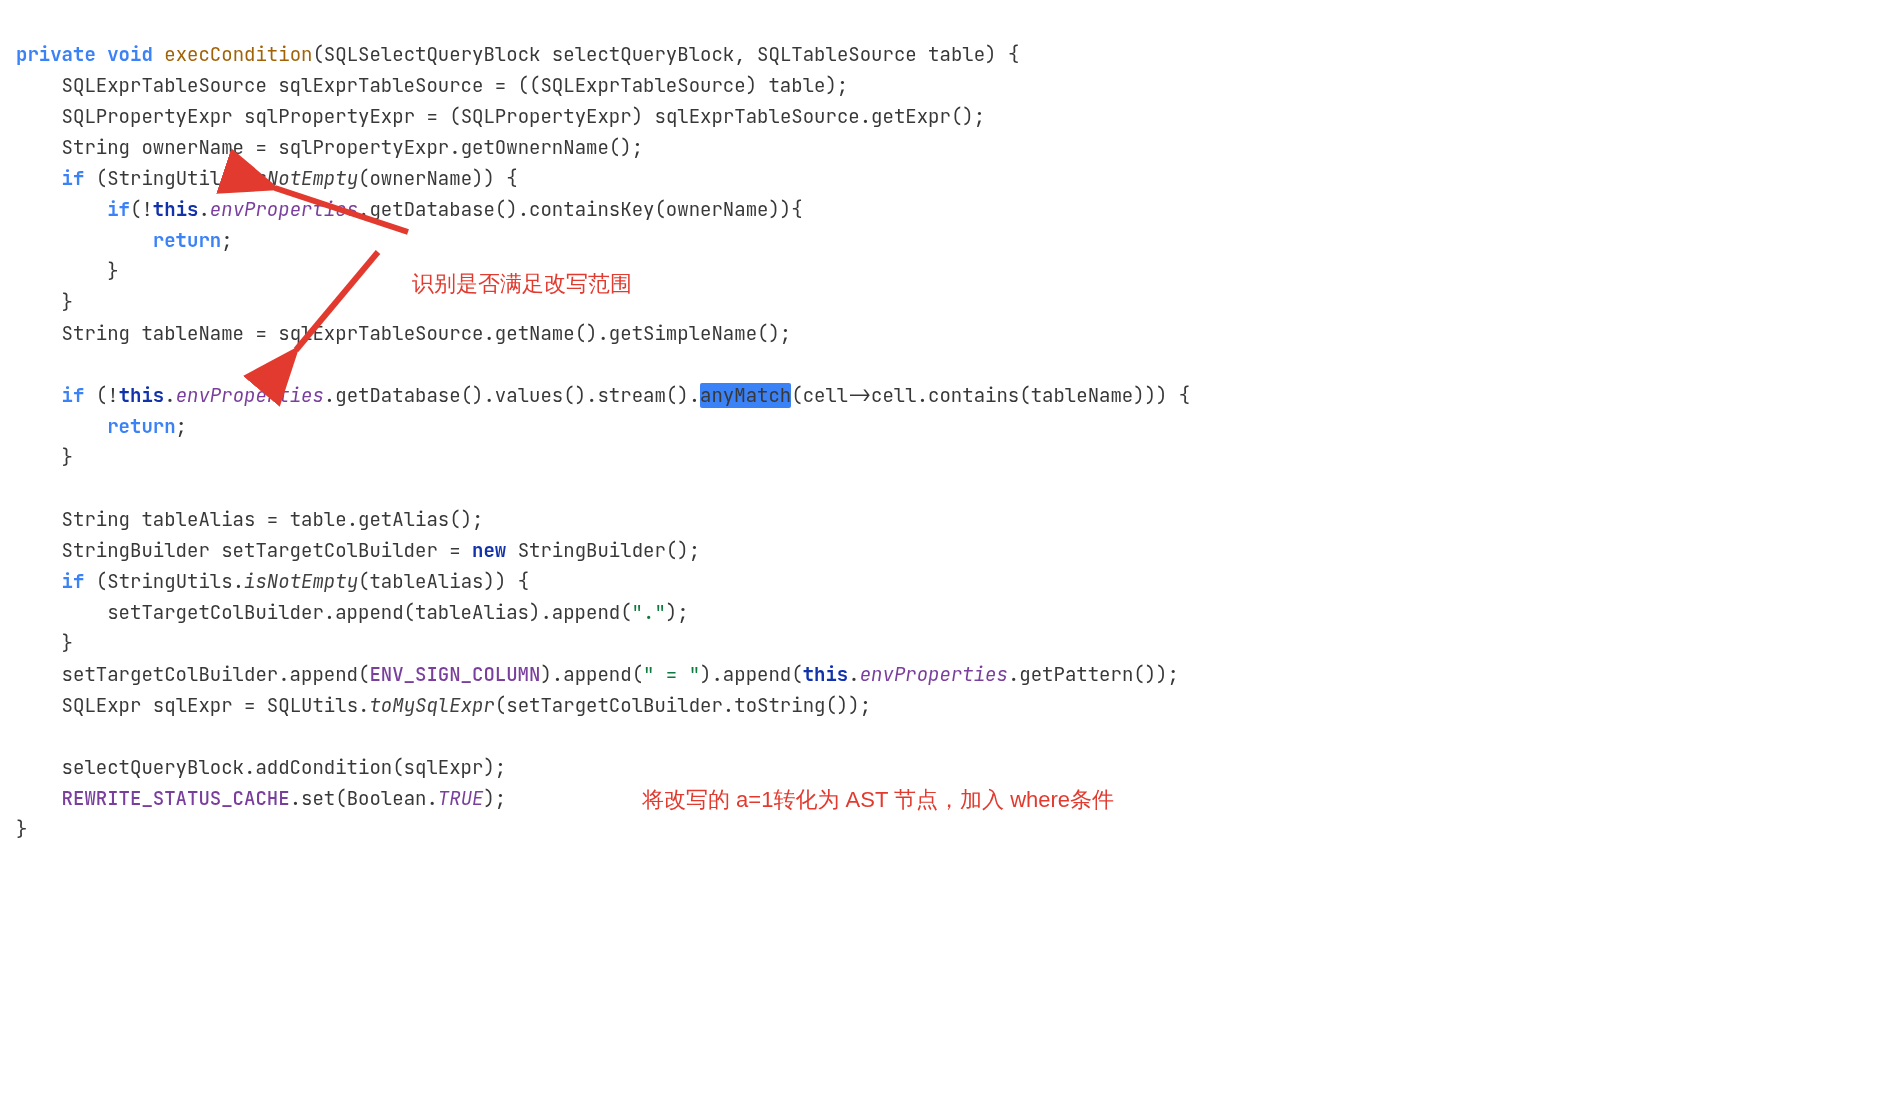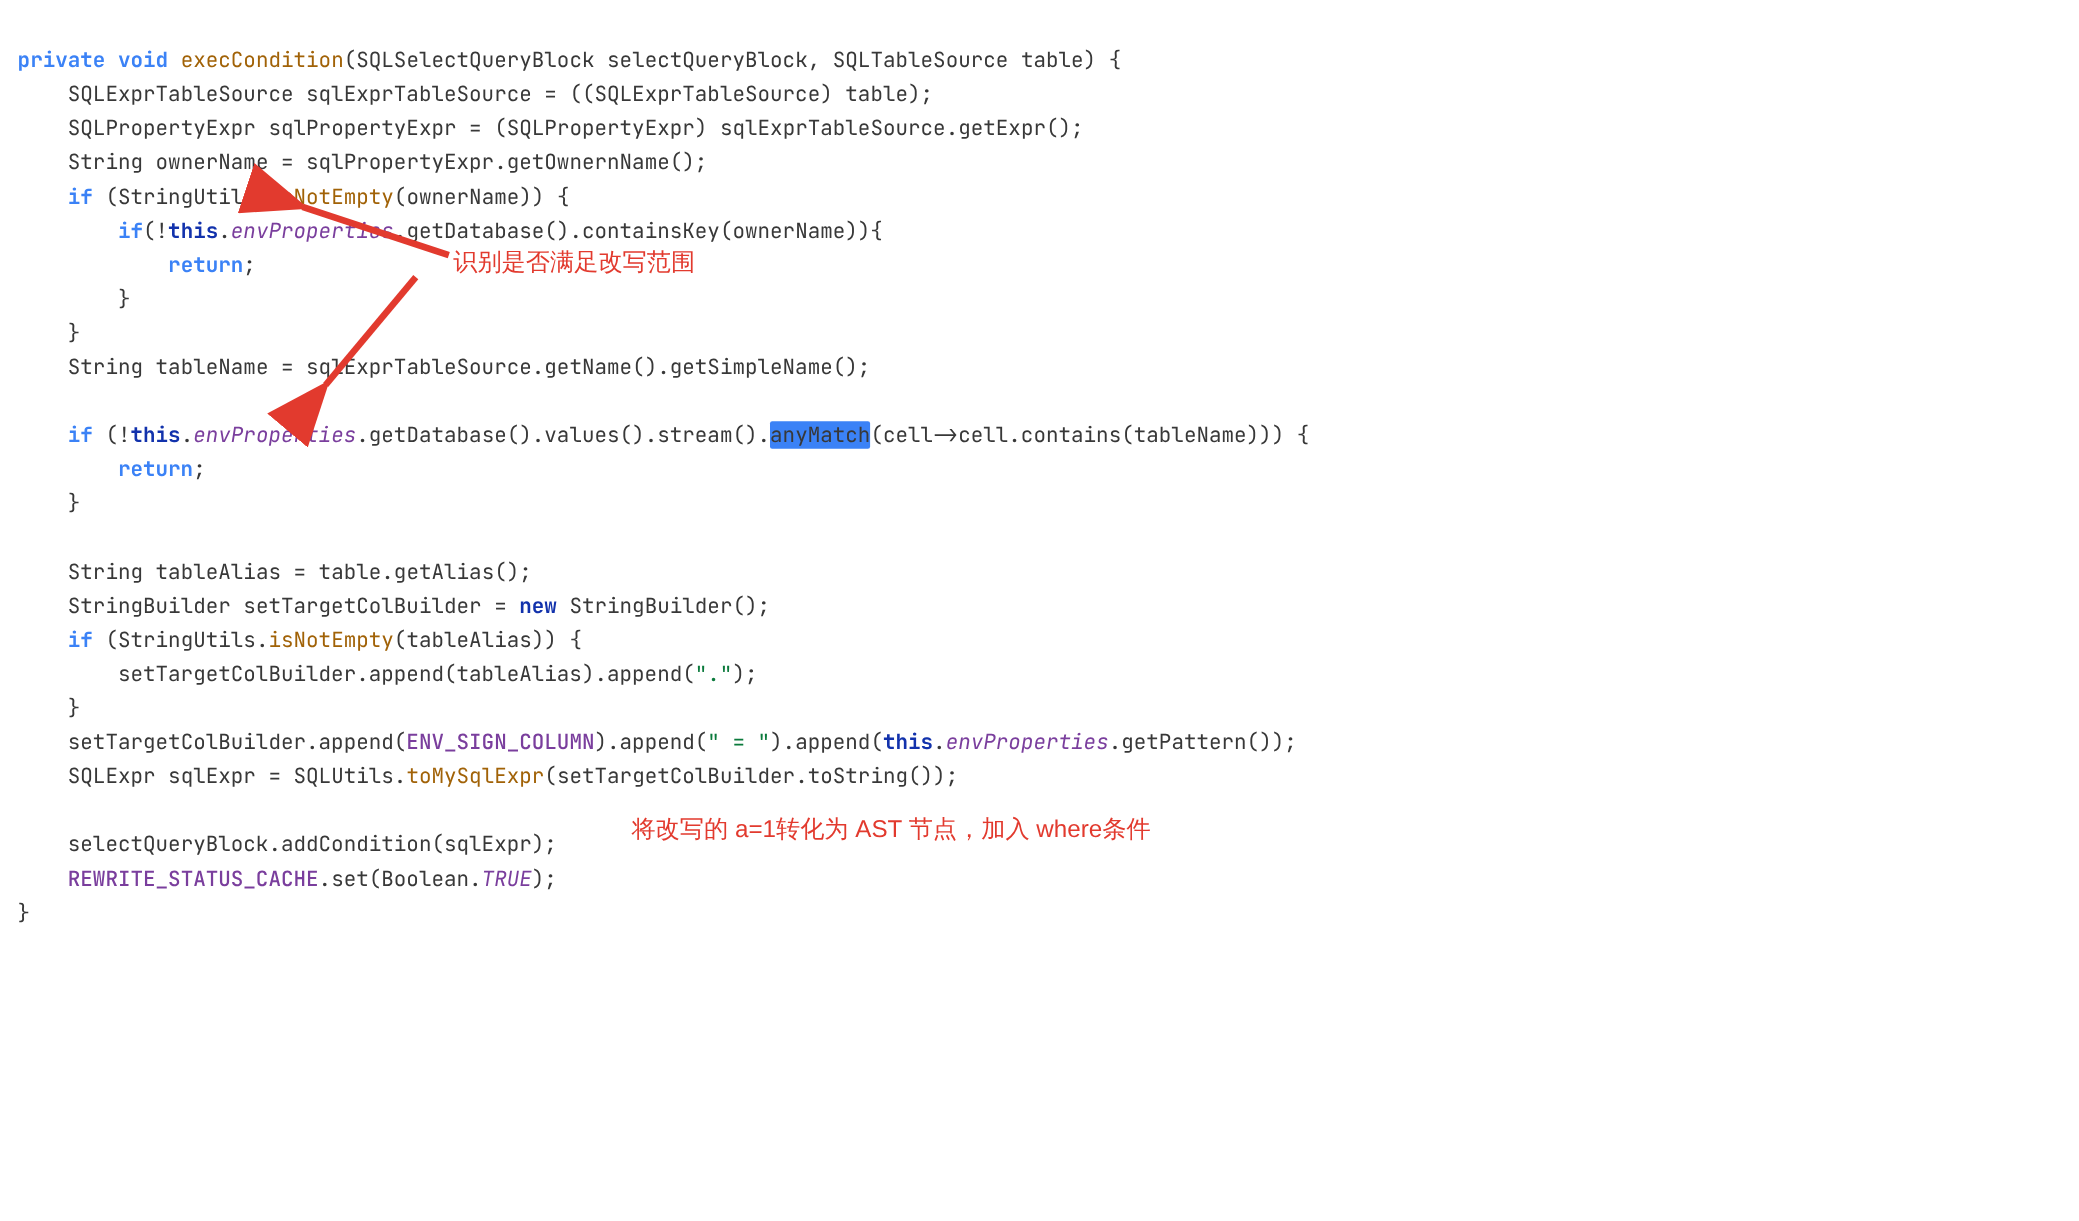--- a/index.html
+++ b/index.html
@@ -14,35 +14,36 @@
   }
   .code {
     white-space: pre;
     tab-size: 4;
     position: relative;
   }
   .kw { color: #3b82f6; font-weight: 600; }
   .fn { color: #a16207; }
   .field { color: #7a3e9d; font-style: italic; }
   .const { color: #7a3e9d; font-weight: 500; }
-  .staticm { color: #a16207; }
+  .staticm { color: #404040; font-style: italic; }
   .str { color: #0b7a3c; }
   .hl { background: #3b82f6; border-radius: 2px; }
   .fieldkw { color: #1232ac; font-weight: 600; }
   .newkw { color: #1232ac; font-weight: 600; text-align: right; }
   .boolconst { color: #7a3e9d; font-style: italic; }
 
   .annot {
     position: absolute;
     color: #e23a2e;
     font-family: "PingFang SC", "Microsoft YaHei", sans-serif;
     font-size: 22px;
     font-weight: 400;
     white-space: nowrap;
     pointer-events: none;
+    margin-top: 46px;
   }
   svg.overlay {
     position: absolute;
     left: 0; top: 0;
     pointer-events: none;
   }
 </style>
 </head>
 <body>
 
@@ -81,13 +82,13 @@
       <polygon points="10 0, 0 4, 10 8" fill="#e23a2e"></polygon>
     </marker>
   </defs>
 
   <line x1="408" y1="232" x2="275" y2="188" stroke="#e23a2e" stroke-width="6" marker-end="url(#arrowhead)"></line>
 
   <line x1="378" y1="252" x2="296" y2="350" stroke="#e23a2e" stroke-width="6" marker-end="url(#arrowhead)"></line>
 </svg>
 
 <div class="annot" style="left:412px; top:222px;">识别是否满足改写范围</div>
-<div class="annot" style="left:574px; top:738px;">将改写的 a=1转化为 AST 节点，加入 where条件</div>
+<div class="annot" style="left:642px; top:738px;">将改写的 a=1转化为 AST 节点，加入 where条件</div>
 
 </body></html>

